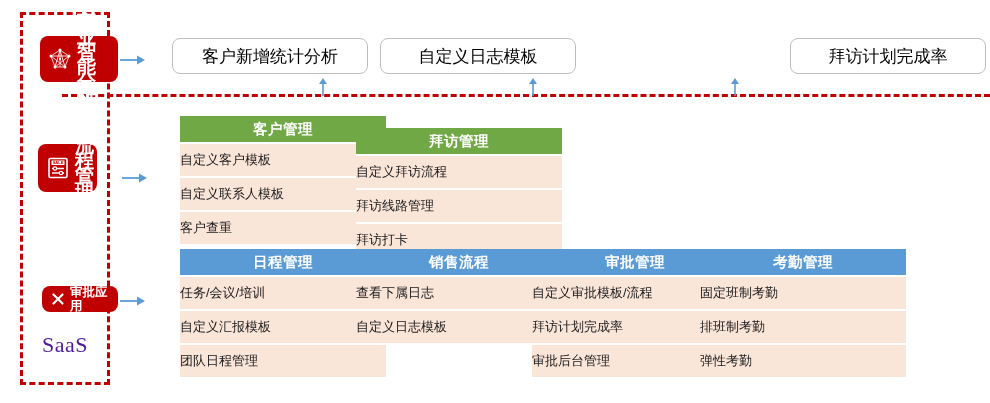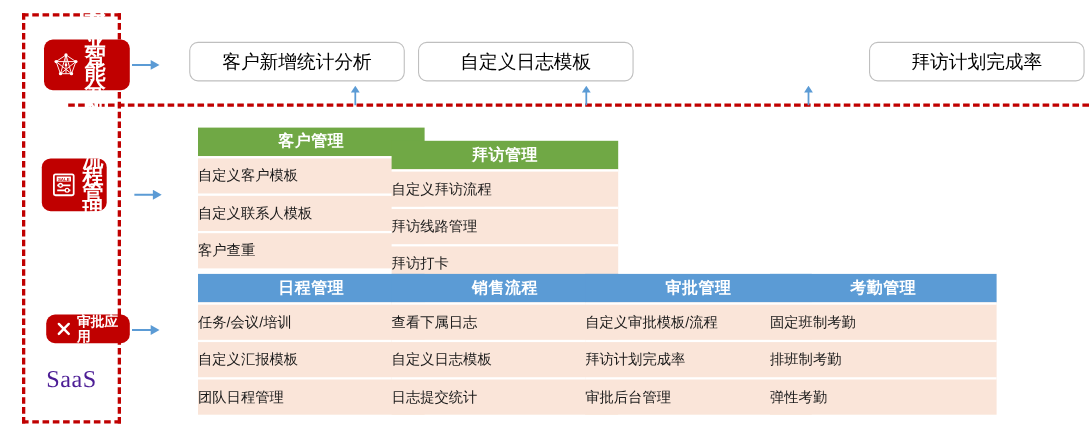--- a/index.html
+++ b/index.html
@@ -265,21 +265,20 @@
     <div class="card-head blue">日程管理</div>
     <div class="card-row">任务/会议/培训</div>
     <div class="card-row">自定义汇报模板</div>
     <div class="card-row">团队日程管理</div>
   </div>
 
   <div class="card" style="left:356px; top:249px;">
     <div class="card-head blue">销售流程</div>
     <div class="card-row">查看下属日志</div>
     <div class="card-row">自定义日志模板</div>
-    <div class="card-row">日志提交统计</div>
   </div>
 
   <div class="card" style="left:532px; top:249px;">
     <div class="card-head blue">审批管理</div>
     <div class="card-row">自定义审批模板/流程</div>
     <div class="card-row">拜访计划完成率</div>
     <div class="card-row">审批后台管理</div>
   </div>
 
   <div class="card" style="left:700px; top:249px;">

